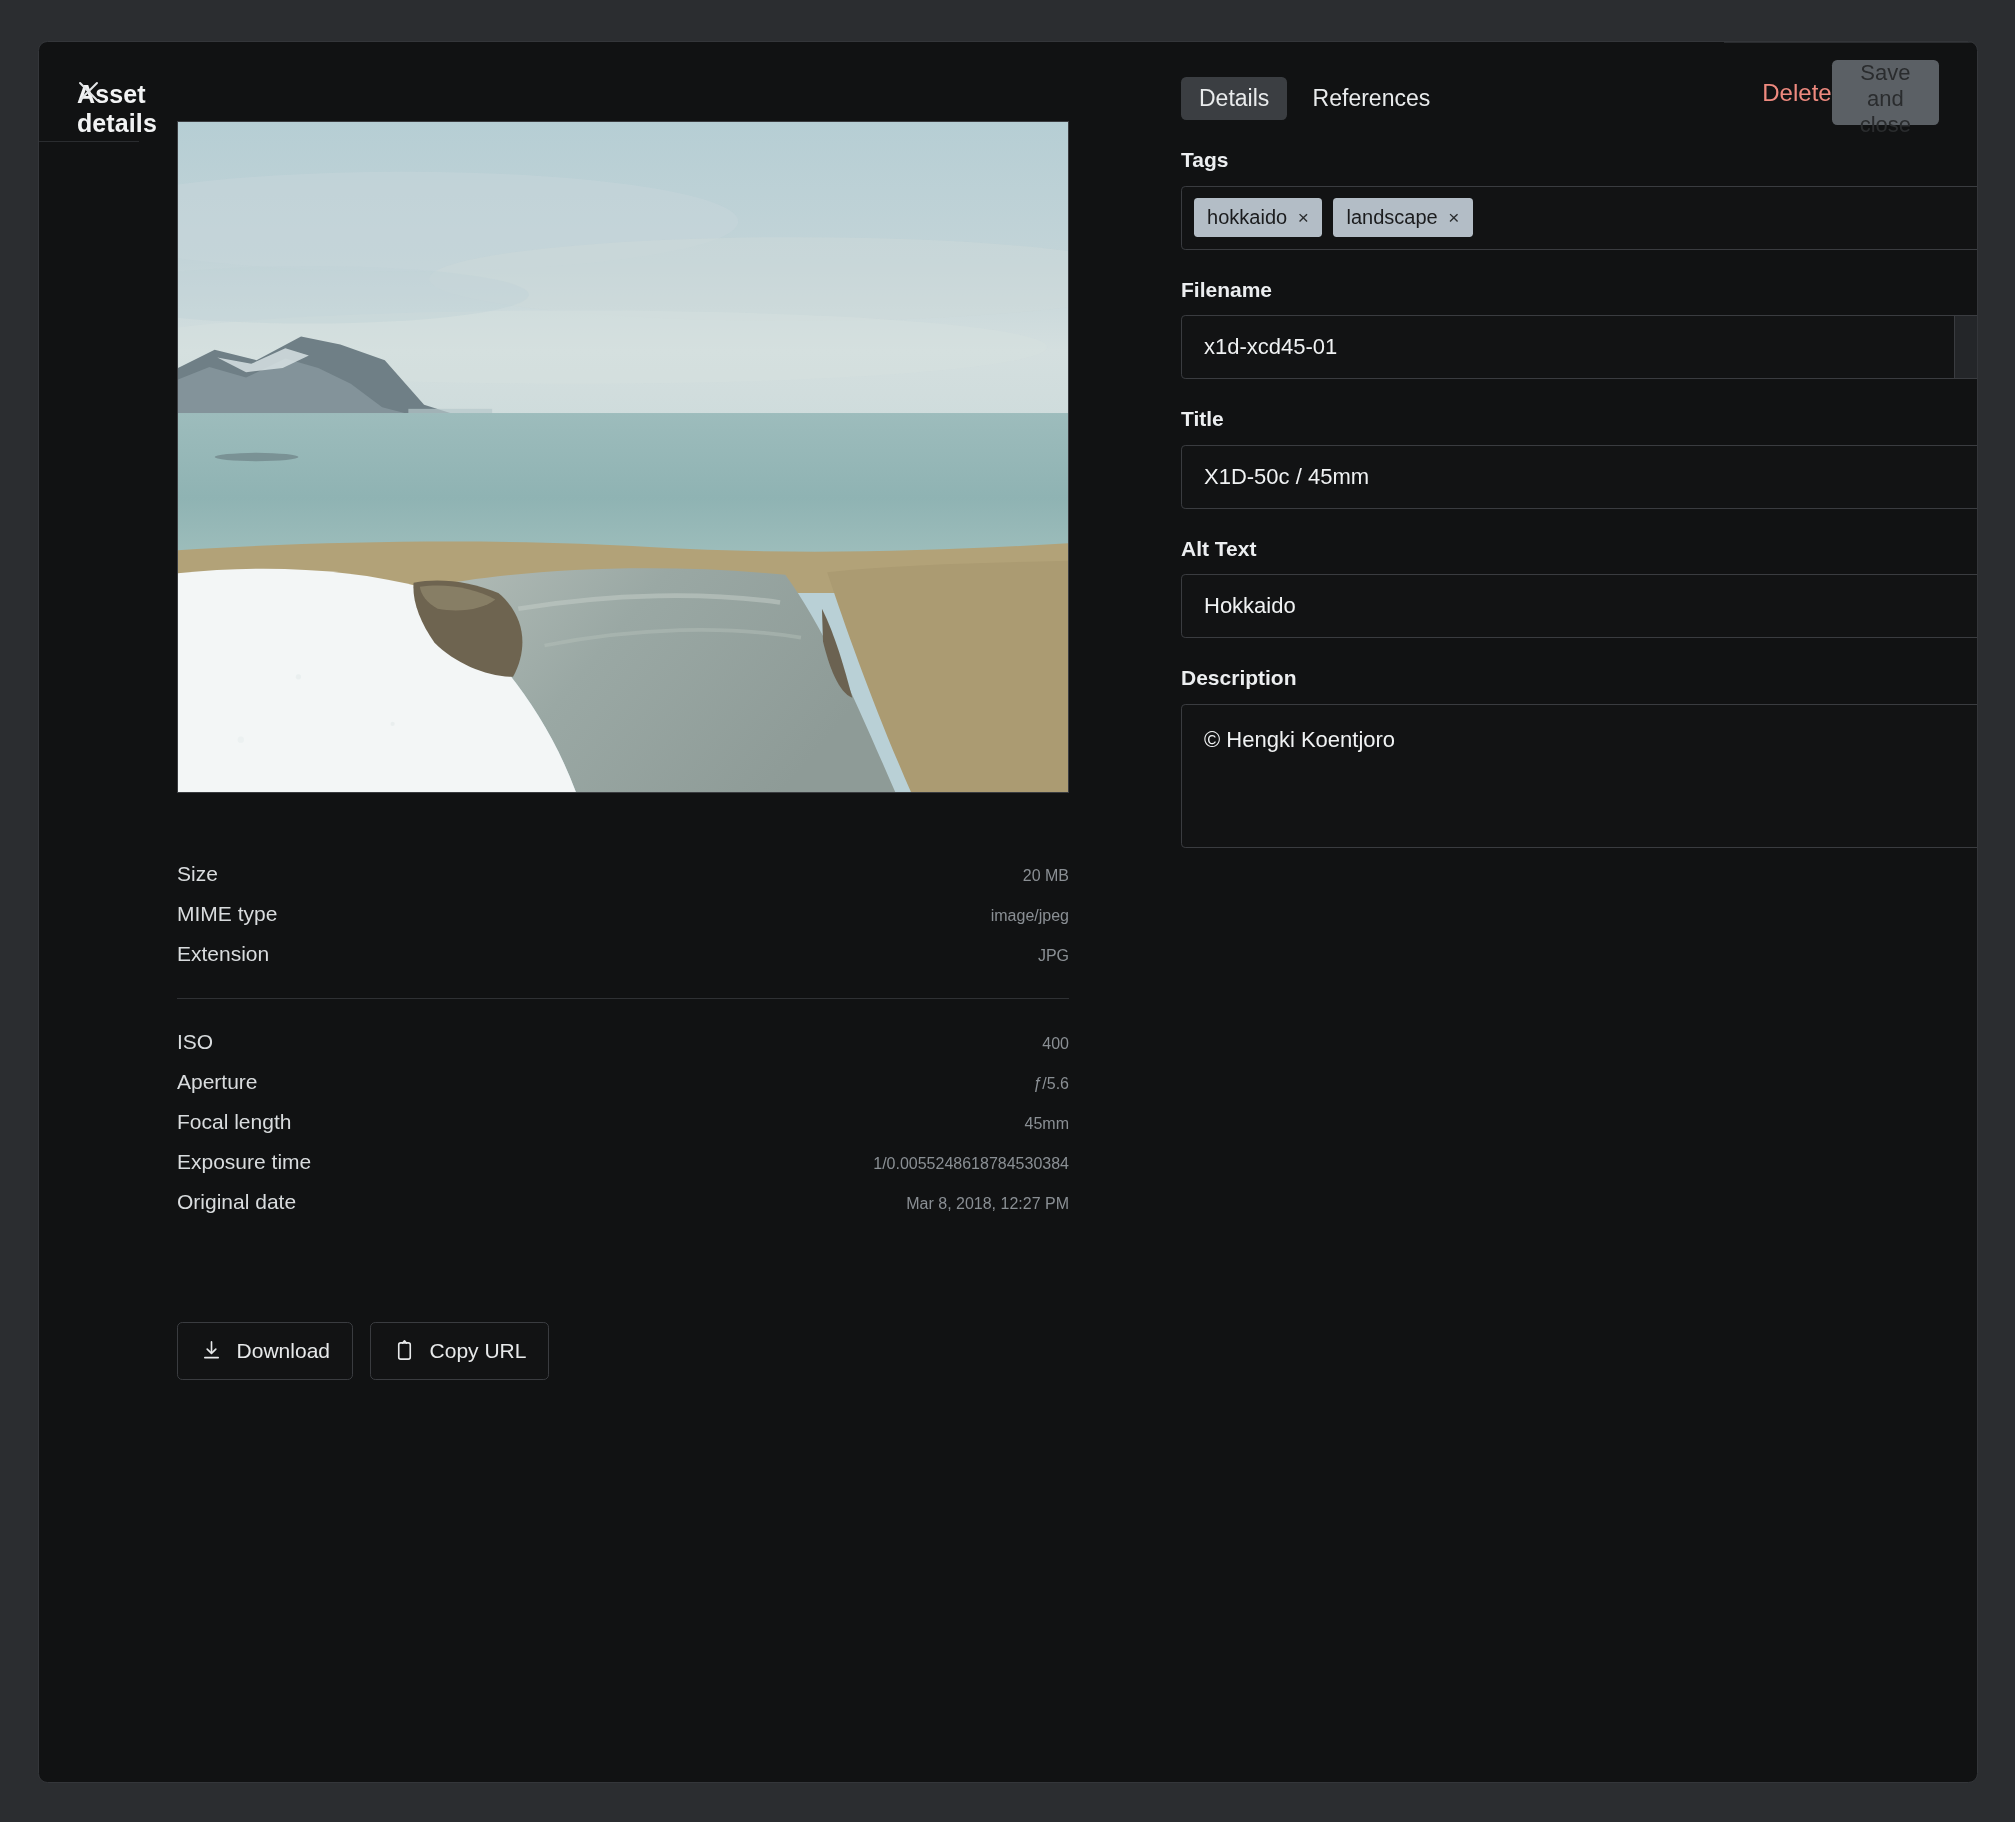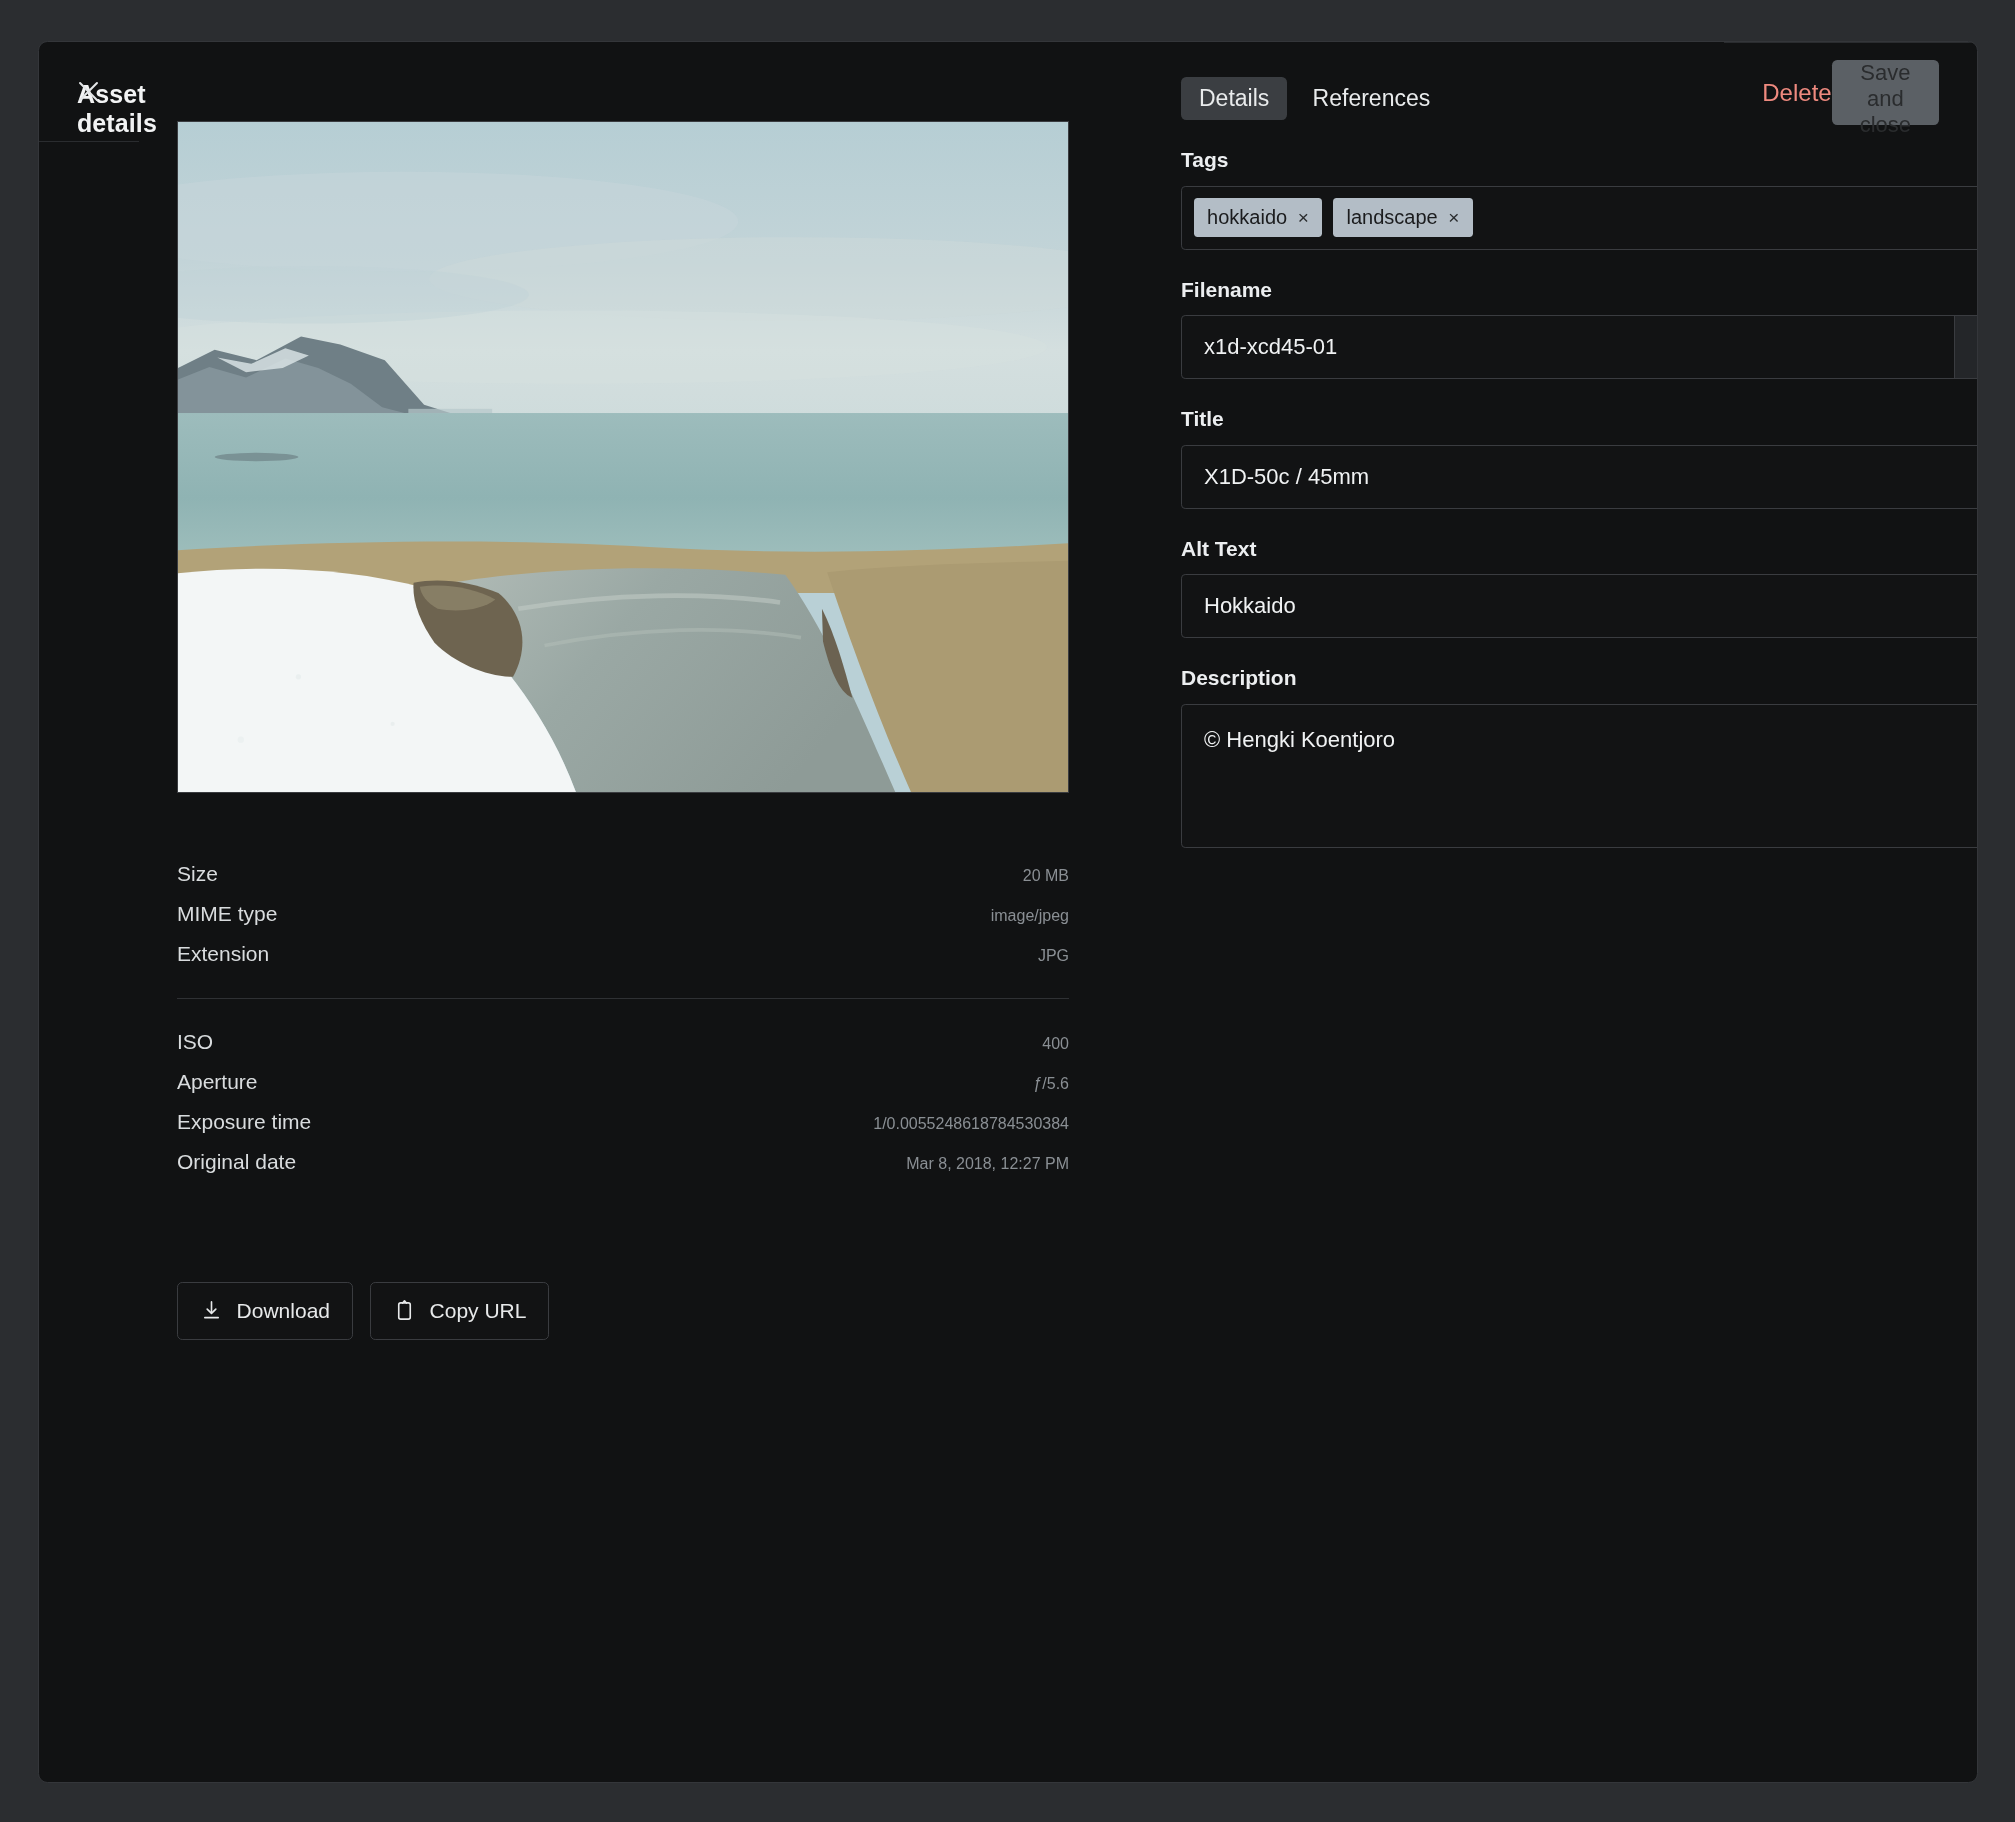--- a/index.html
+++ b/index.html
@@ -400,20 +400,24 @@
         <div class="meta-block" style="margin-top:0;">
           <div class="meta-row">
             <span class="meta-key">ISO</span>
             <span class="meta-val">400</span>
           </div>
           <div class="meta-row">
             <span class="meta-key">Aperture</span>
             <span class="meta-val">ƒ/5.6</span>
           </div>
           <div class="meta-row">
+            <span class="meta-key">Focal length</span>
+            <span class="meta-val">45mm</span>
+          </div>
+          <div class="meta-row">
             <span class="meta-key">Exposure time</span>
             <span class="meta-val">1/0.0055248618784530384</span>
           </div>
           <div class="meta-row">
             <span class="meta-key">Original date</span>
             <span class="meta-val">Mar 8, 2018, 12:27 PM</span>
           </div>
         </div>
 
         <div class="action-row">

